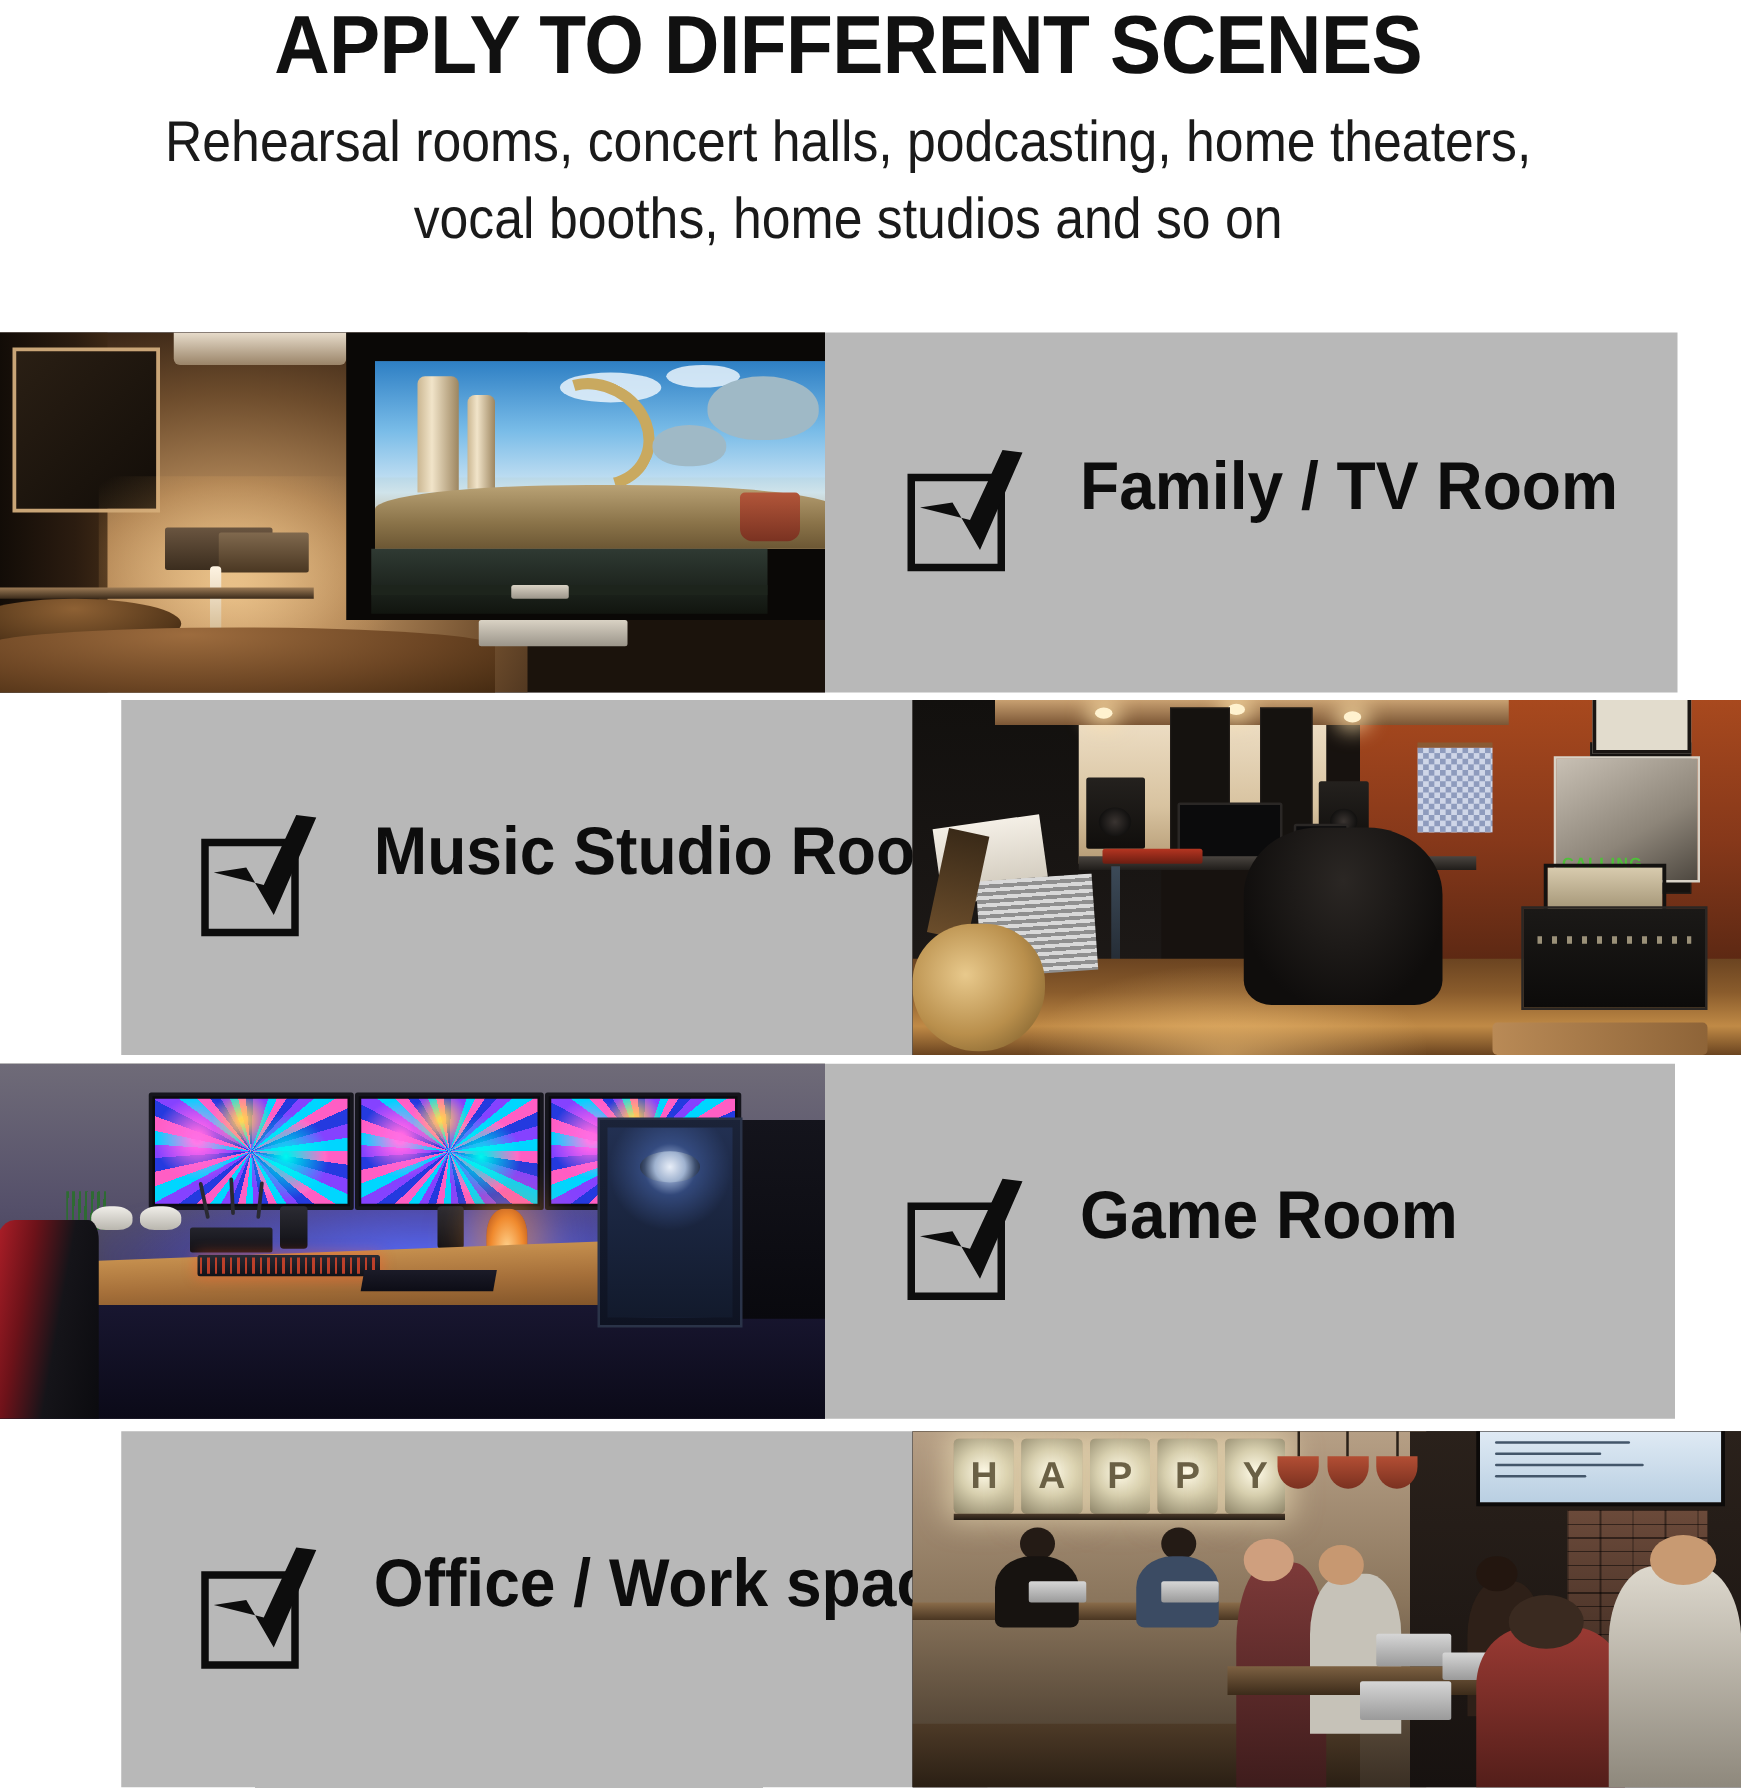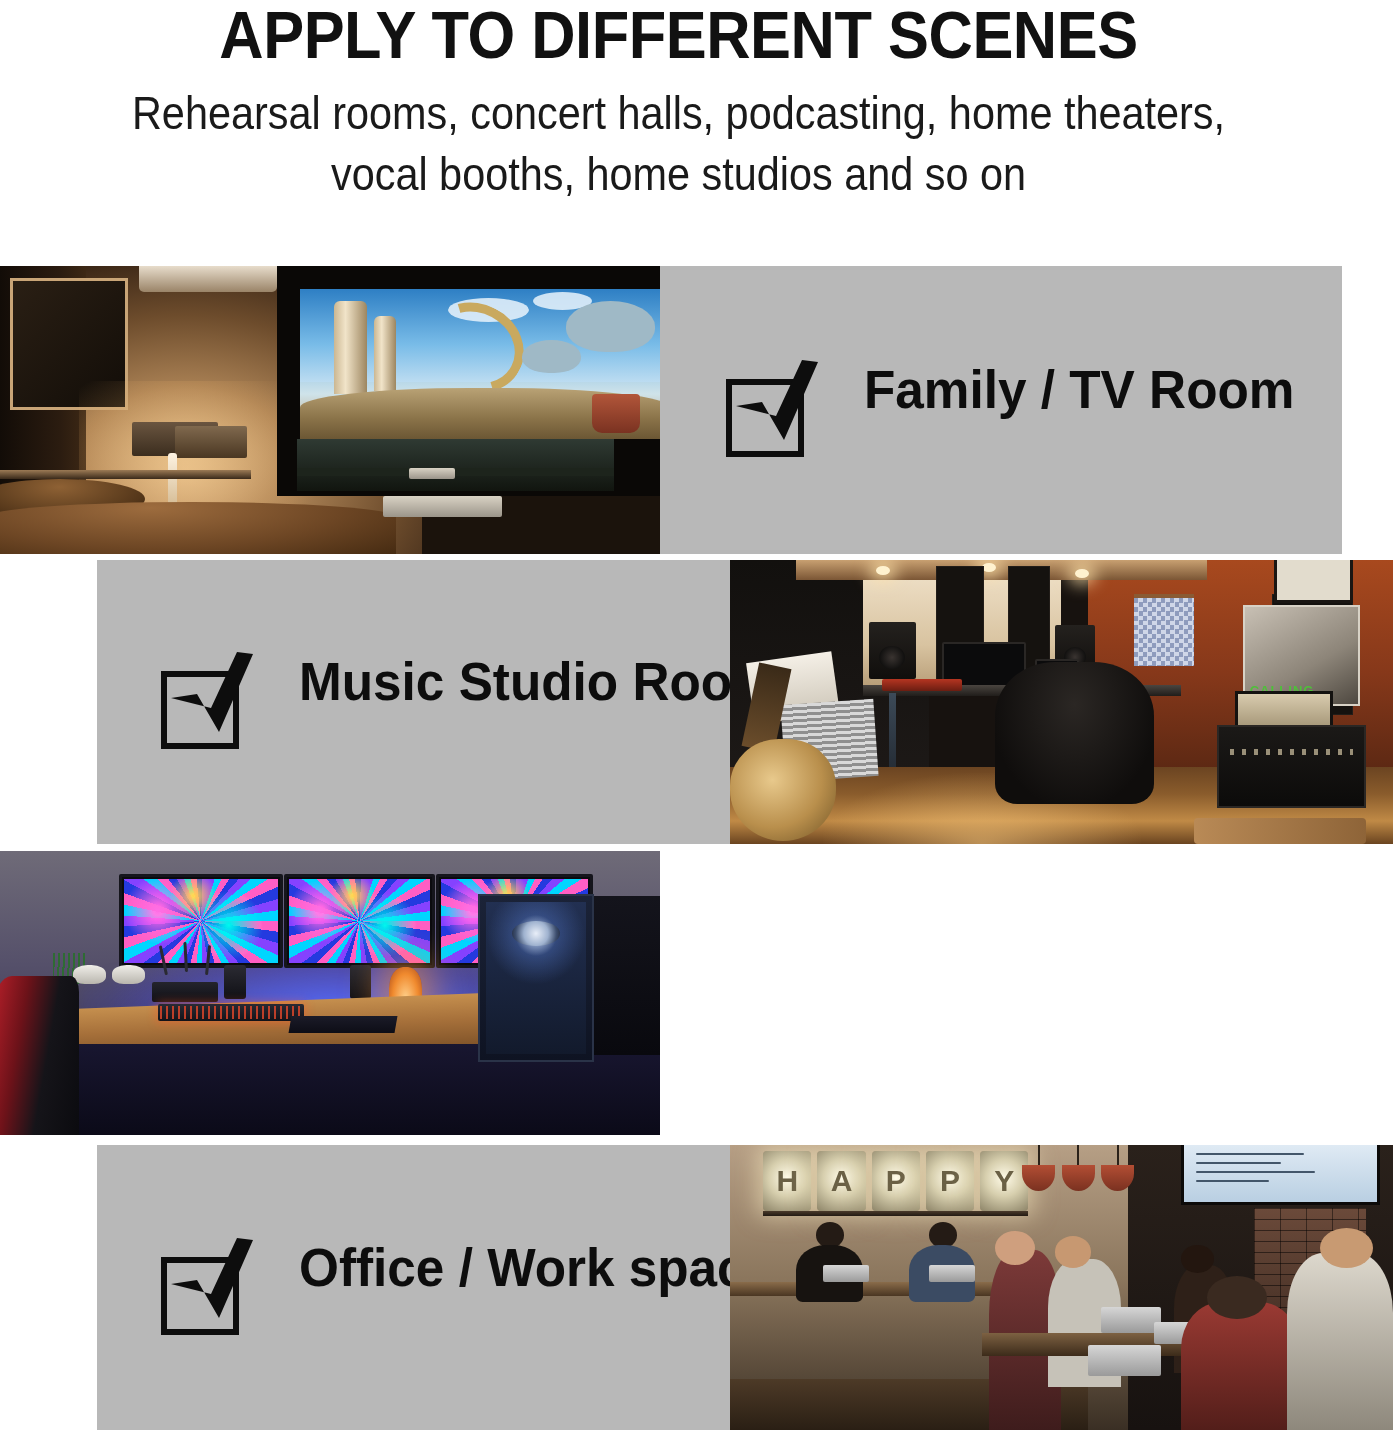--- a/index.html
+++ b/index.html
@@ -650,20 +650,31 @@
       <div class="gm-tower2"></div>
       <div class="gm-pc">
         <div class="gm-pc-inner">
           <div class="gm-fan"></div>
         </div>
       </div>
       <div class="gm-chair"></div>
     </div>
   </div>
 
+  <div class="panel" style="left:660px; top:0; width:618px; height:284px; padding-left:62px;">
+    <div class="panel-inner">
+      <span class="check-icon">
+        <svg viewBox="0 0 104 104" xmlns="http://www.w3.org/2000/svg">
+          <rect x="7" y="24" width="72" height="72" fill="none" stroke="#0d0d0d" stroke-width="6"></rect>
+          <path d="M14 48 L40 44 L62 82 L96 4 L80 2 L54 58 Z" fill="#0d0d0d"></path>
+        </svg>
+      </span>
+      <span class="panel-label">Game Room</span>
+    </div>
+  </div>
 </div>
 
 <div class="row" style="left:0; top:1145px; width:1393px; height:285px;">
 
   <div class="panel" style="left:97px; top:0; width:633px; height:285px; padding-left:60px;">
     <div class="panel-inner">
       <span class="check-icon">
         <svg viewBox="0 0 104 104" xmlns="http://www.w3.org/2000/svg">
           <rect x="7" y="24" width="72" height="72" fill="none" stroke="#0d0d0d" stroke-width="6"></rect>
           <path d="M14 48 L40 44 L62 82 L96 4 L80 2 L54 58 Z" fill="#0d0d0d"></path>

